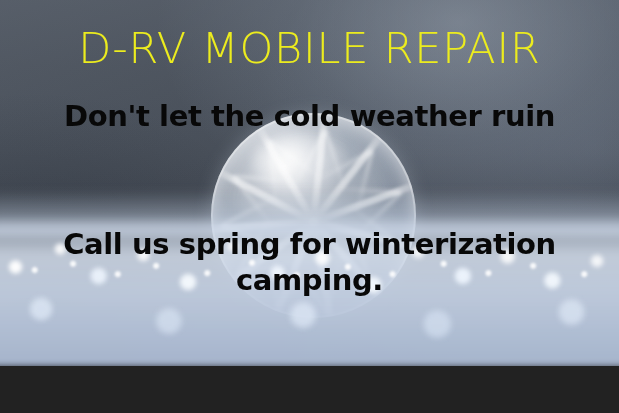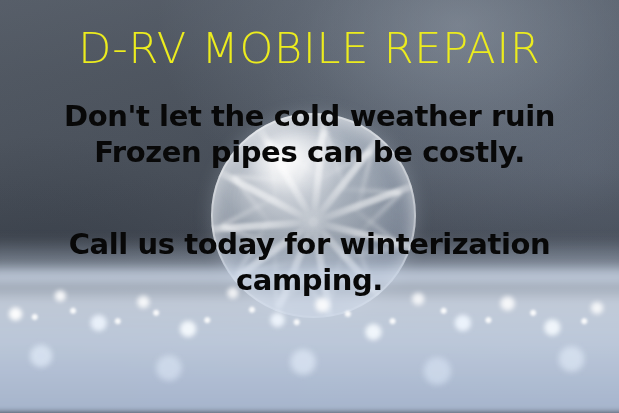--- a/index.html
+++ b/index.html
@@ -3,21 +3,21 @@
 <meta charset="utf-8">
 <style>
   html, body {
     margin: 0;
     padding: 0;
     background: #222;
   }
   #ad-banner {
     position: relative;
     width: 619px;
-    height: 413px;
+    height: 366px;
     overflow: hidden;
     font-family: "Liberation Sans", sans-serif;
     background: #4d7c0f;
   }
 
   
   .bg-layer {
     position: absolute;
     inset: 0;
   }
@@ -262,23 +262,22 @@
     <div class="snow-crystals"></div>
     <div class="snow-sparkle"></div>
   </div>
 
   <div class="text-layer">
 
     <div class="headline">D-RV MOBILE REPAIR</div>
 
     <div class="body-block b1">
       <span class="body-line">Don't let the cold weather ruin</span>
-      <span class="body-line">Frozen pipes can be costly.</span>
     </div>
 
     <div class="body-block b2">
-      <span class="body-line">Call us today for winterization</span>
+      <span class="body-line">Call us spring for winterization</span>
       <span class="body-line">camping.</span>
     </div>
 
 
   </div>
 </div>
 
 </body></html>

